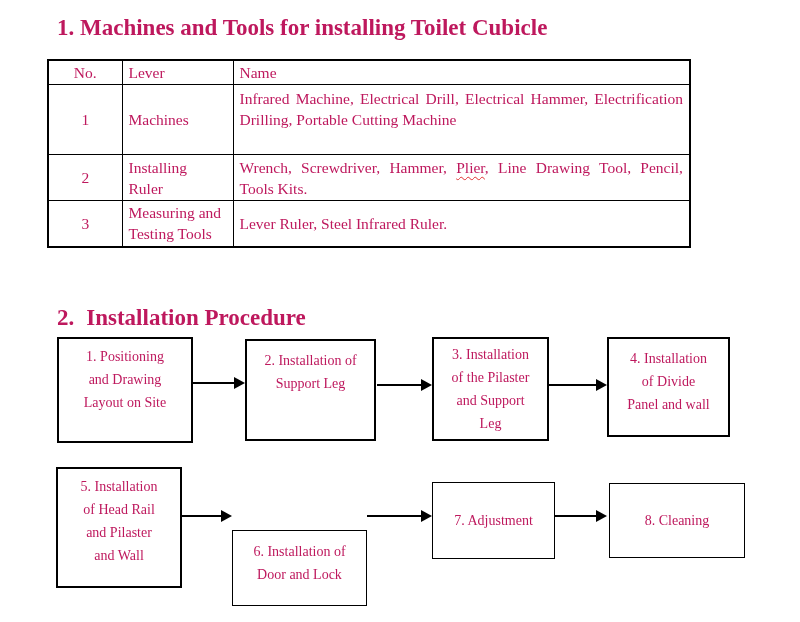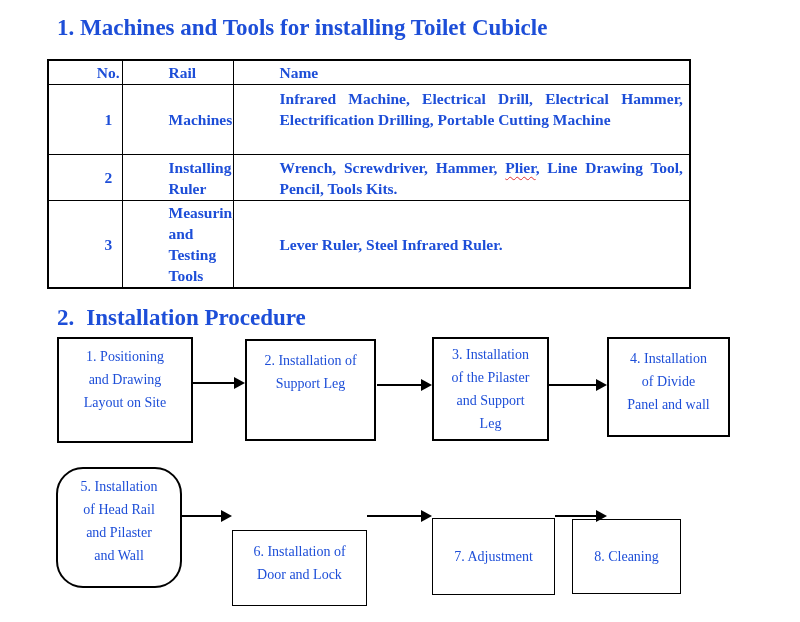--- a/index.html
+++ b/index.html
@@ -2,21 +2,21 @@
 <html><head>
 <meta charset="utf-8">
 <style>
   * { margin: 0; padding: 0; box-sizing: border-box; }
   html, body { background: #ffffff; }
   #page {
     position: relative;
     width: 800px;
     height: 622px;
     background: #ffffff;
-    color: #1d4ed8;
+    color: #be185d;
     font-family: "Liberation Serif", "DejaVu Serif", serif;
     overflow: hidden;
   }
 
   
   .heading {
     position: absolute;
     left: 57px;
     font-size: 23px;
     font-weight: bold;
@@ -36,23 +36,22 @@
     border-collapse: collapse;
     table-layout: fixed;
     font-size: 15.5px;
     line-height: 21px;
   }
   #tools-table col.c-no   { width: 74px; }
   #tools-table col.c-type { width: 111px; }
   #tools-table col.c-name { width: 457px; }
   #tools-table td, #tools-table th {
     border: 1px solid #000000;
-    font-weight: bold;
+    font-weight: normal;
     overflow: hidden;
-    padding-left: 46px;
   }
   #tools-table { border: 2px solid #000000; }
   #tools-table tr.hdr    { height: 24px; }
   #tools-table tr.r1     { height: 70px; }
   #tools-table tr.r2     { height: 46px; }
   #tools-table tr.r3     { height: 46px; }
   .cell-no   { text-align: center; vertical-align: middle; }
   .cell-type { text-align: left; vertical-align: middle; padding: 1px 6px; white-space: pre-line; }
   .cell-name { text-align: left; vertical-align: middle; padding: 1px 6px; }
   .cell-name.just { text-align: justify; }
@@ -71,29 +70,29 @@
   .fbox {
     position: absolute;
     border: 2px solid #000000;
     background: #ffffff;
     font-size: 14px;
     line-height: 23px;
     text-align: center;
     white-space: pre-line;
   }
   .fbox.thin { border-width: 1.5px; }
-  .fbox.vcenter { display: flex; align-items: center; justify-content: center; margin-top: 36px; }
+  .fbox.vcenter { display: flex; align-items: center; justify-content: center; }
   #fb1 { left: 57px;  top: 337px; width: 136px; height: 106px; padding-top: 6px; }
   #fb2 { left: 245px; top: 339px; width: 131px; height: 102px; padding-top: 8px; }
   #fb3 { left: 432px; top: 337px; width: 117px; height: 104px; padding-top: 4px; }
   #fb4 { left: 607px; top: 337px; width: 123px; height: 100px; padding-top: 8px; }
-  #fb5 { left: 56px;  top: 467px; width: 126px; height: 121px; padding-top: 6px; border-radius: 27px; }
+  #fb5 { left: 56px;  top: 467px; width: 126px; height: 121px; padding-top: 6px; }
   #fb6 { left: 232px; top: 482px; width: 135px; height: 76px;  padding-top: 9px; margin-top: 48px; }
   #fb7 { left: 432px; top: 482px; width: 123px; height: 77px; }
-  #fb8 { left: 572px; top: 483px; width: 109px; height: 75px; }
+  #fb8 { left: 609px; top: 483px; width: 136px; height: 75px; }
 
   .arrow { position: absolute; height: 14px; }
   .arrow .shaft {
     position: absolute; left: 0; right: 9px; top: 50%;
     height: 2px; margin-top: -1px; background: #000000;
   }
   .arrow .head {
     position: absolute; right: 0; top: 50%; margin-top: -6px;
     width: 0; height: 0;
     border-left: 11px solid #000000;
@@ -116,21 +115,21 @@
 
   <table id="tools-table">
     <colgroup>
         <col class="c-no">
         <col class="c-type">
         <col class="c-name">
       </colgroup>
     <tbody>
         <tr class="hdr">
       <th class="cell-no">No.</th>
-      <th class="cell-type">Rail</th>
+      <th class="cell-type">Lever</th>
       <th class="cell-name">Name</th>
     </tr>
     <tr class="r1">
       <td class="cell-no">1</td>
       <td class="cell-type">Machines</td>
       <td class="cell-name just vtop">Infrared Machine, Electrical Drill, Electrical Hammer, Electrification Drilling, Portable Cutting Machine</td>
     </tr>
     <tr class="r2">
       <td class="cell-no">2</td>
       <td class="cell-type">Installing

